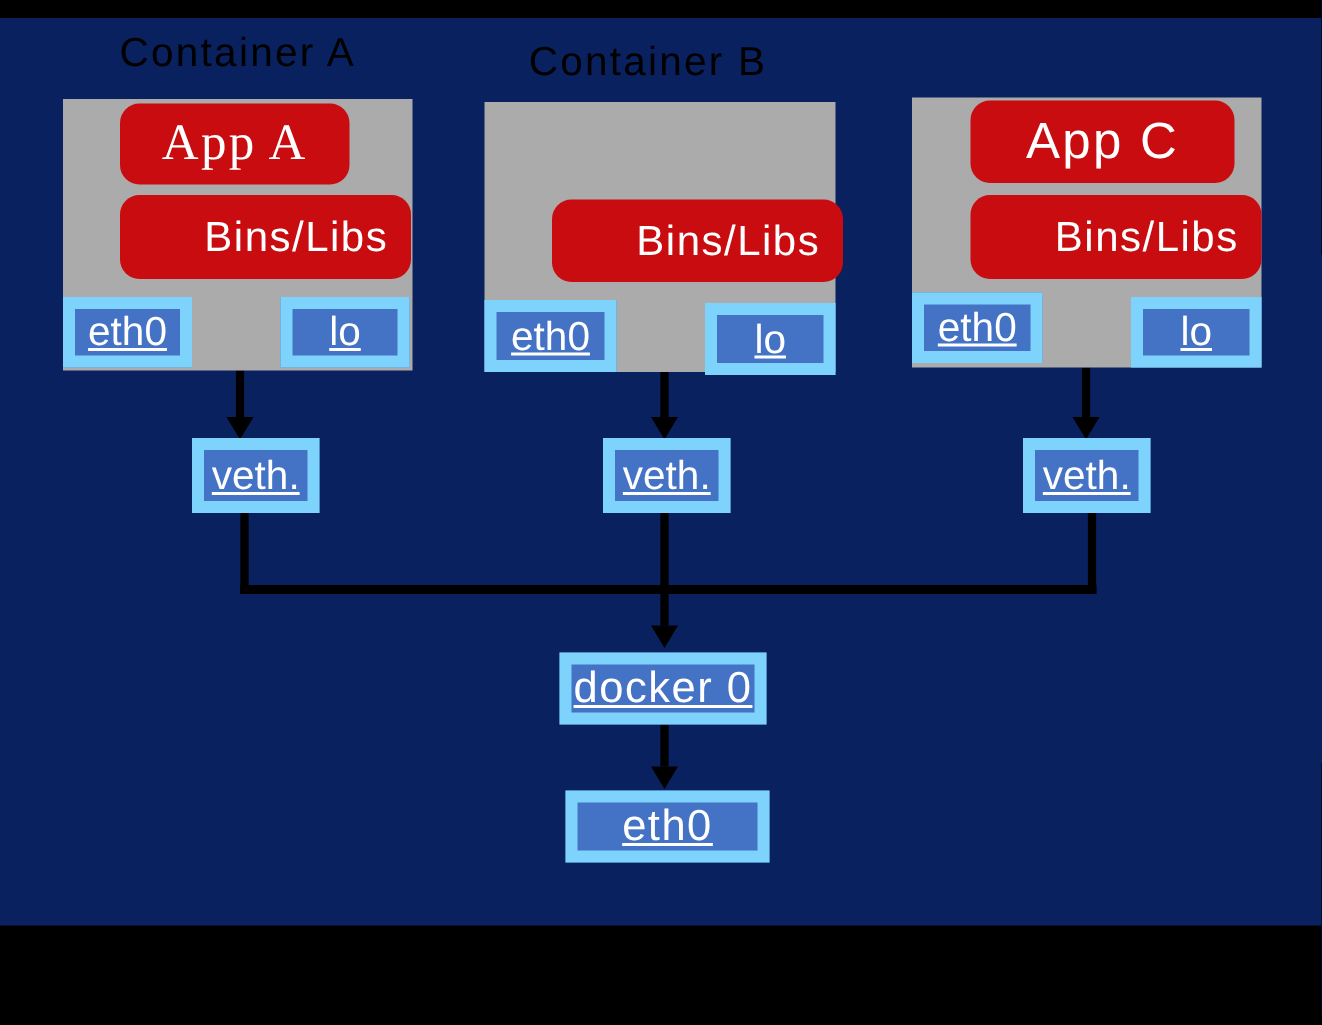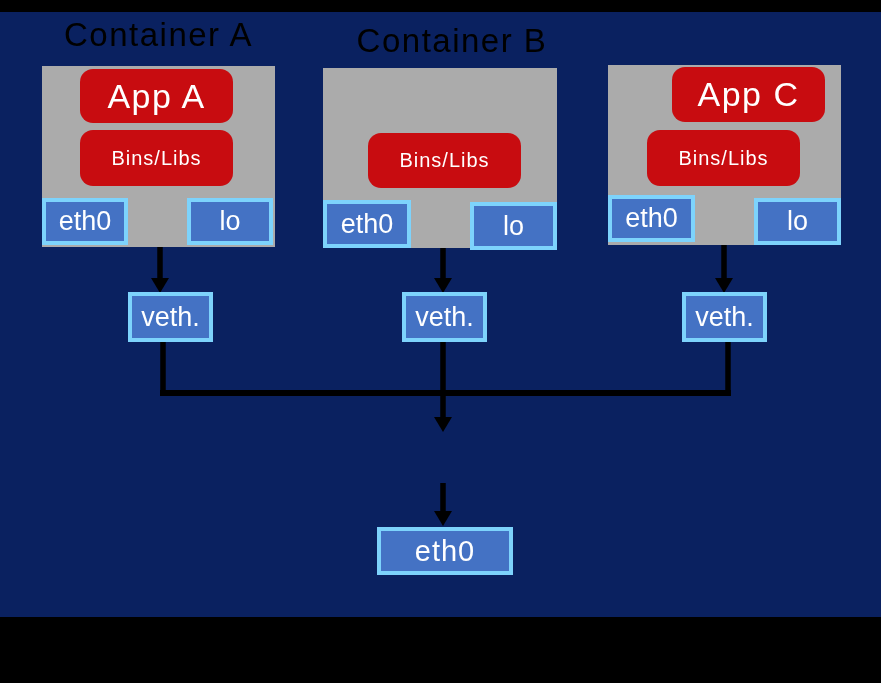--- a/index.html
+++ b/index.html
@@ -20,21 +20,21 @@
     left: 0;
     width: 881px;
     background: #000000;
   }
   .bar.top { top: 0; height: 12px; }
   .bar.bottom { top: 617px; height: 66px; }
 
   .ctitle {
     position: absolute;
     color: #000000;
-    font-size: 33px;
+    font-size: 27px;
     letter-spacing: 1.5px;
     line-height: 36px;
     text-align: center;
     white-space: nowrap;
   }
 
   .graybox {
     position: absolute;
     background: #ABABAB;
   }
@@ -43,32 +43,33 @@
     position: absolute;
     background: #C80C10;
     border-radius: 13px;
     color: #FFFFFF;
     display: flex;
     align-items: center;
     justify-content: center;
     white-space: nowrap;
   }
   .redbox.app  { font-size: 34px; letter-spacing: 1.5px; }
-  .redbox.bins { font-size: 20px; letter-spacing: 1px; }
+  .redbox.bins { font-size: 28px; letter-spacing: 1px; padding-left: 41px; }
 
   .node {
     position: absolute;
     background: #4472C4;
-    border: 4px solid #7dd3fc;
+    border: 8px solid #7dd3fc;
     box-sizing: border-box;
     color: #FFFFFF;
     display: flex;
     align-items: center;
     justify-content: center;
     white-space: nowrap;
+    text-decoration: underline;
   }
   .node.small { font-size: 27px; }
   .node.big   { font-size: 29px; letter-spacing: 1px; }
 
   svg.connectors {
     position: absolute;
     left: 0;
     top: 0;
     width: 881px;
     height: 683px;
@@ -108,37 +109,38 @@
 
     <line x1="443" y1="342" x2="443" y2="417"></line>
     <polygon points="443,432 434,417 452,417"></polygon>
 
     <line x1="443" y1="483" x2="443" y2="511"></line>
     <polygon points="443,526 434,511 452,511"></polygon>
   </svg>
 
   <div class="ctitle" style="left:42px; top:17px; width:233px;">Container A</div>
   <div class="graybox" style="left:42px; top:66px; width:233px; height:181px;"></div>
-  <div class="redbox app" style="left:80px; top:69px; width:153px; height:54px;">App A</div>
+  <div class="redbox app" style="left:80px; top:69px; width:153px; height:54px;font-family:Liberation Serif, serif;">App A</div>
   <div class="redbox bins" style="left:80px; top:130px; width:153px; height:56px;">Bins/Libs</div>
   <div class="node small" style="left:42px; top:198px; width:86px; height:47px;">eth0</div>
   <div class="node small" style="left:187px; top:198px; width:86px; height:47px;">lo</div>
 
-  <div class="ctitle" style="left:335px; top:23px; width:234px;">Container B</div>
+  <div class="ctitle" style="left:315px; top:23px; width:234px;">Container B</div>
   <div class="graybox" style="left:323px; top:68px; width:234px; height:180px;"></div>
   <div class="redbox bins" style="left:368px; top:133px; width:153px; height:55px;">Bins/Libs</div>
   <div class="node small" style="left:323px; top:200px; width:88px; height:48px;">eth0</div>
   <div class="node small" style="left:470px; top:202px; width:87px; height:48px;">lo</div>
 
   <div class="graybox" style="left:608px; top:65px; width:233px; height:180px;"></div>
-  <div class="redbox app" style="left:672px; top:67px; width:153px; height:55px;">App C</div>
+  <div class="redbox app" style="left:647px; top:67px; width:176px; height:55px;">App C</div>
   <div class="redbox bins" style="left:647px; top:130px; width:153px; height:56px;">Bins/Libs</div>
   <div class="node small" style="left:608px; top:195px; width:87px; height:47px;">eth0</div>
   <div class="node small" style="left:754px; top:198px; width:87px; height:47px;">lo</div>
 
   <div class="node small" style="left:128px; top:292px; width:85px; height:50px;">veth.</div>
   <div class="node small" style="left:402px; top:292px; width:85px; height:50px;">veth.</div>
   <div class="node small" style="left:682px; top:292px; width:85px; height:50px;">veth.</div>
 
+  <div class="node big" style="left:373px; top:435px; width:138px; height:48px;">docker 0</div>
 
   <div class="node big" style="left:377px; top:527px; width:136px; height:48px;">eth0</div>
 
 </div>
 
 </body></html>

